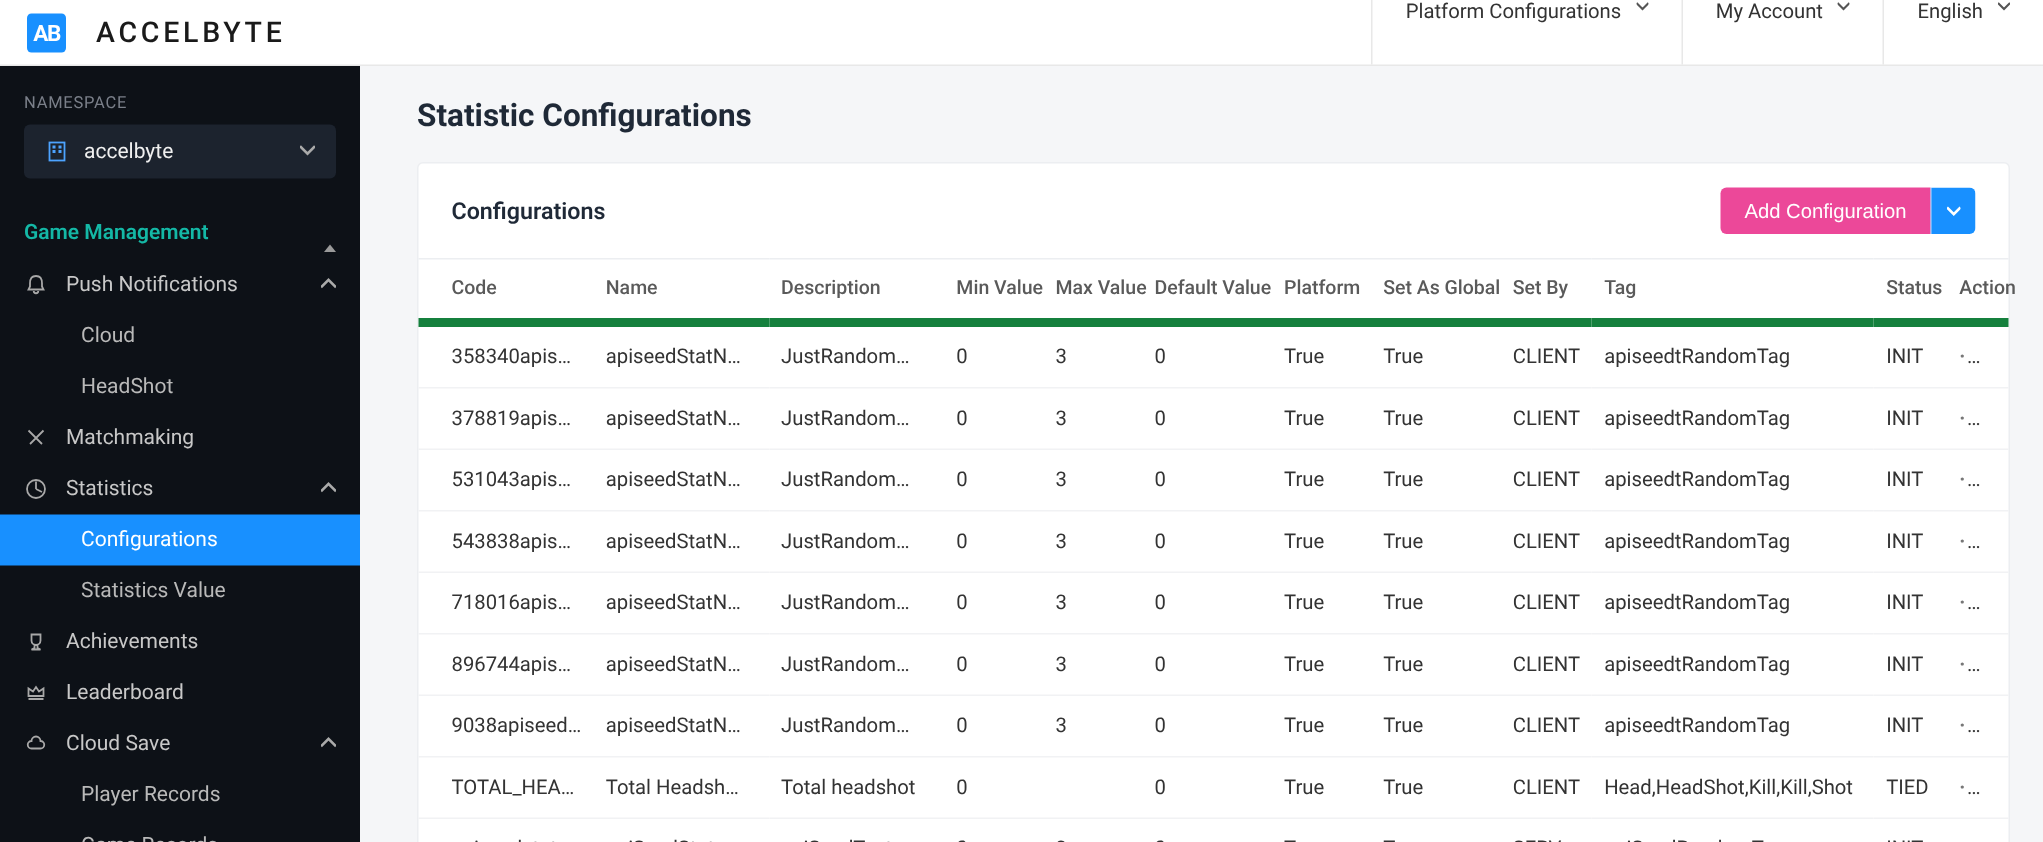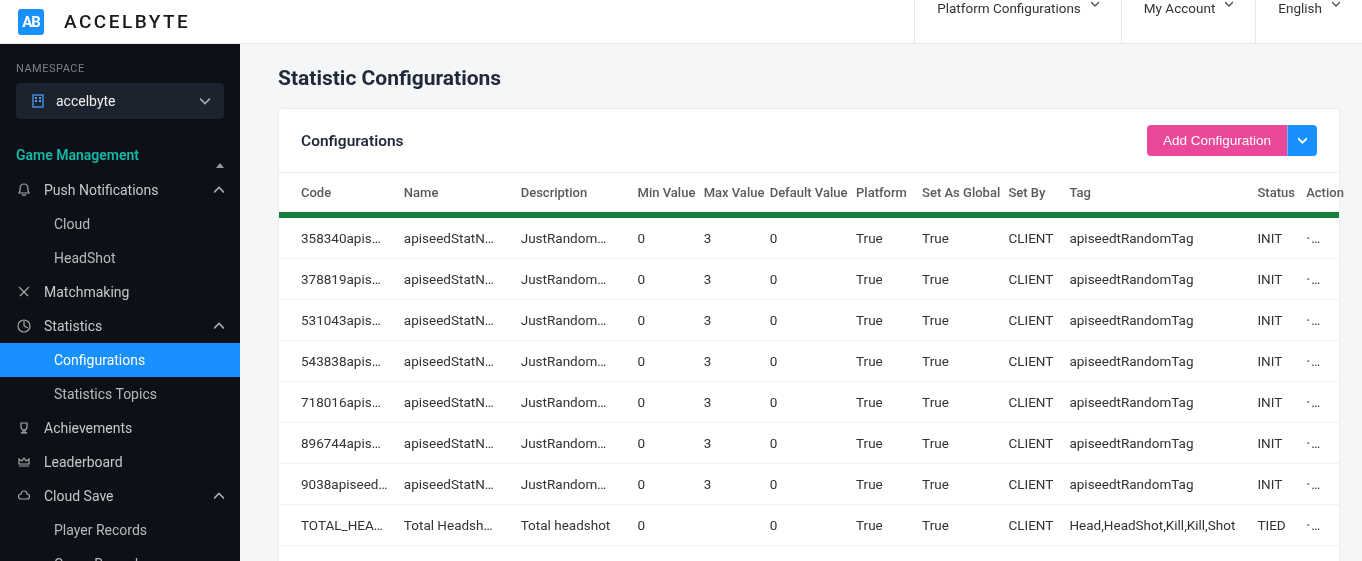--- a/index.html
+++ b/index.html
@@ -353,21 +353,21 @@
               <path d="M7 7 L7 2 M7 7 L11 9" fill="none" stroke="currentColor" stroke-width="1.2"></path>
             </svg>
           </span>
         <span>Statistics</span>
       </div>
       <span class="sb-chev"><svg viewBox="0 0 8 8" width="10" height="10">
             <path d="M0 6 L4 2 L8 6" fill="none" stroke="#aaa" stroke-width="1.4"></path>
           </svg></span>
     </div>
     <div class="sb-sub active">Configurations</div>
-    <div class="sb-sub">Statistics Topics</div>
+    <div class="sb-sub">Statistics Value</div>
 
     <div class="sb-item">
       <div class="row-left">
         <span class="sb-icon">
             <svg width="14" height="14" viewBox="0 0 14 14">
               <path d="M4 2 L10 2 L10 6 A3 3 0 0 1 4 6 Z M6 9 L8 9 L8 11 L10 12 L4 12 L6 11 Z" fill="none" stroke="currentColor" stroke-width="1.2"></path>
             </svg>
           </span>
         <span>Achievements</span>
       </div>

